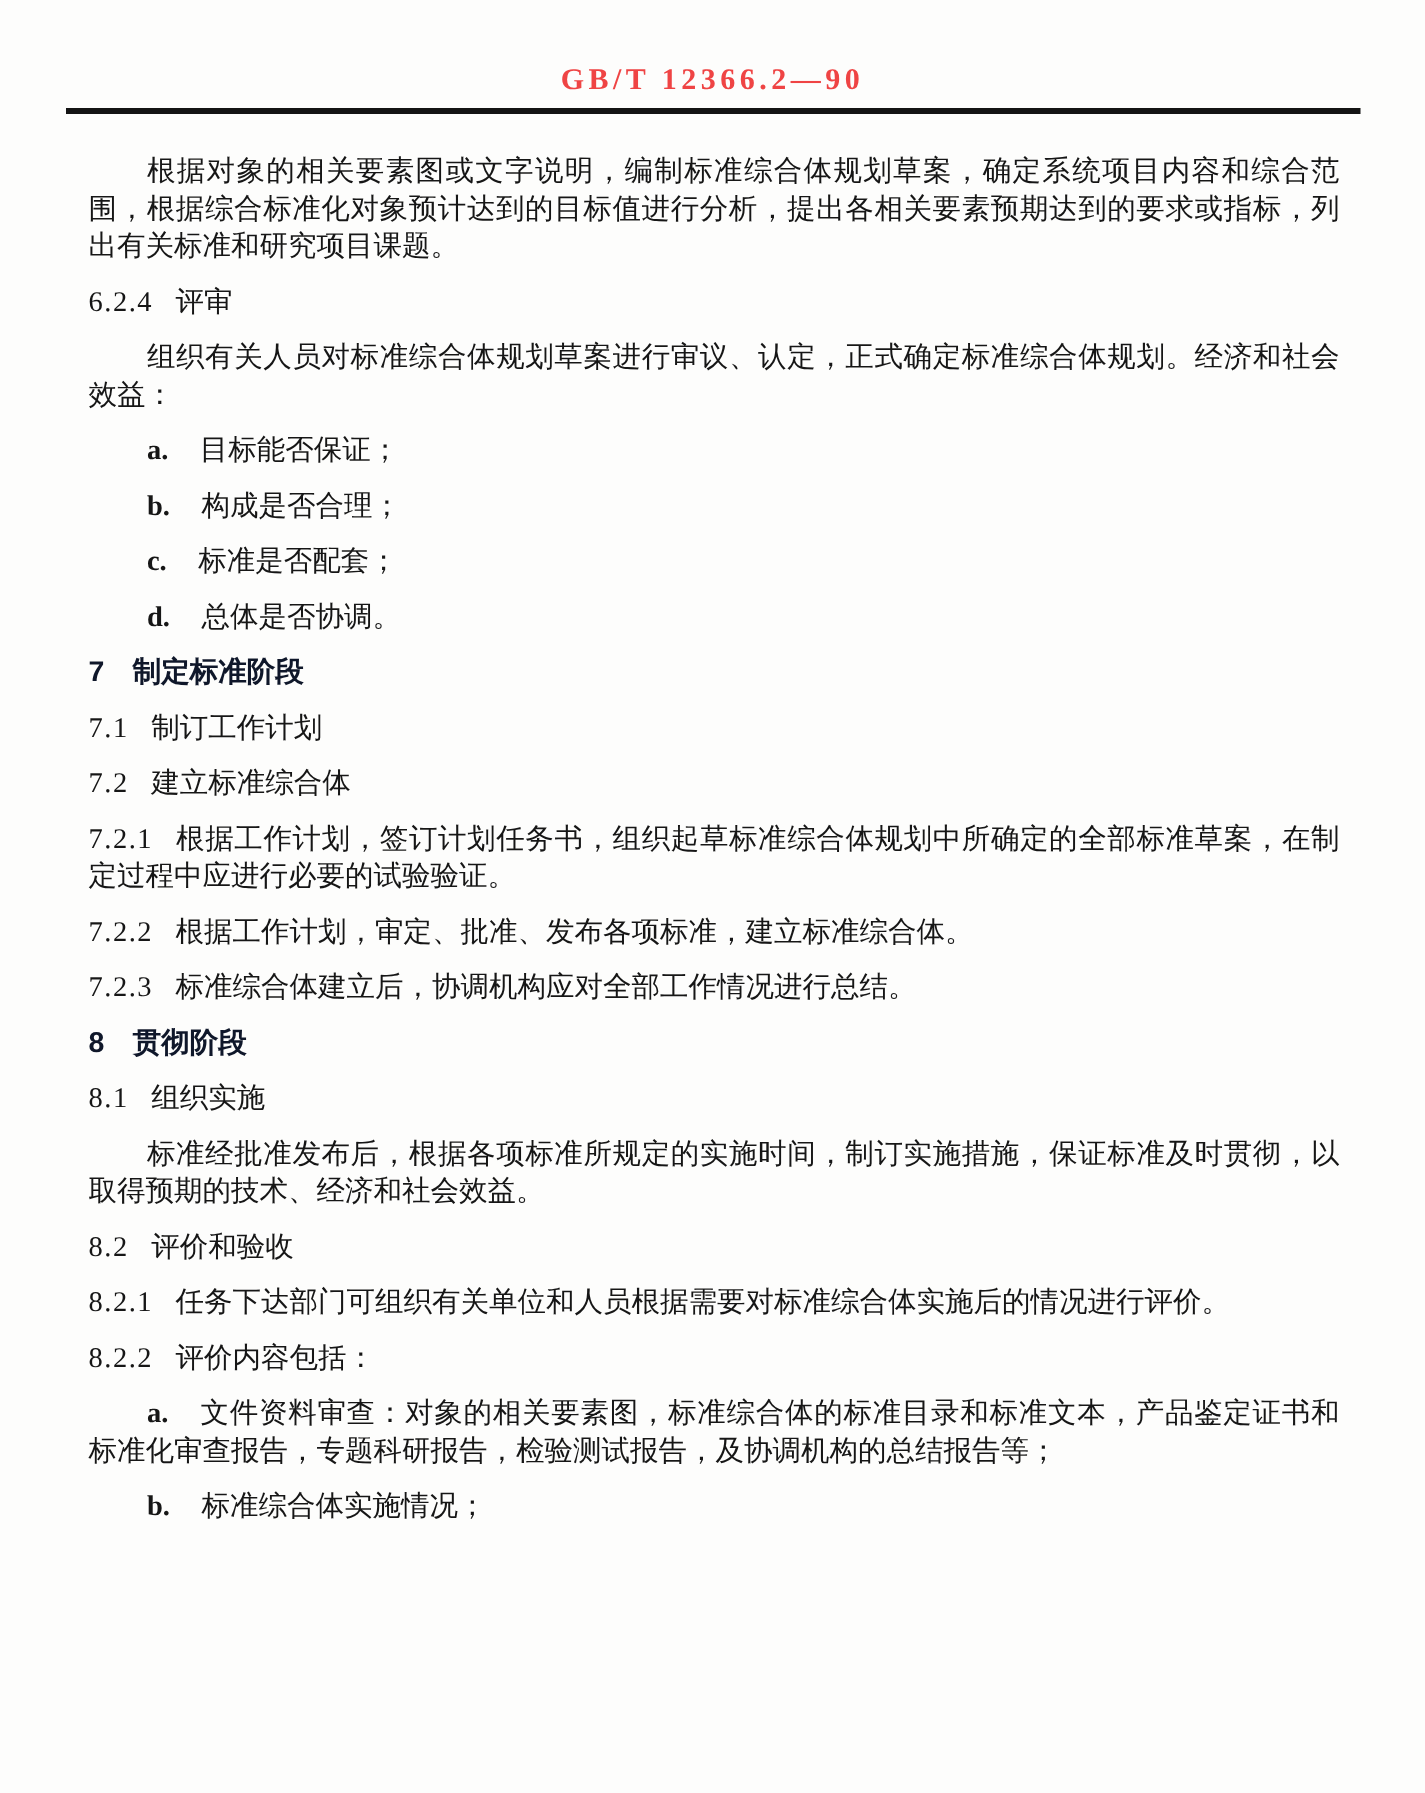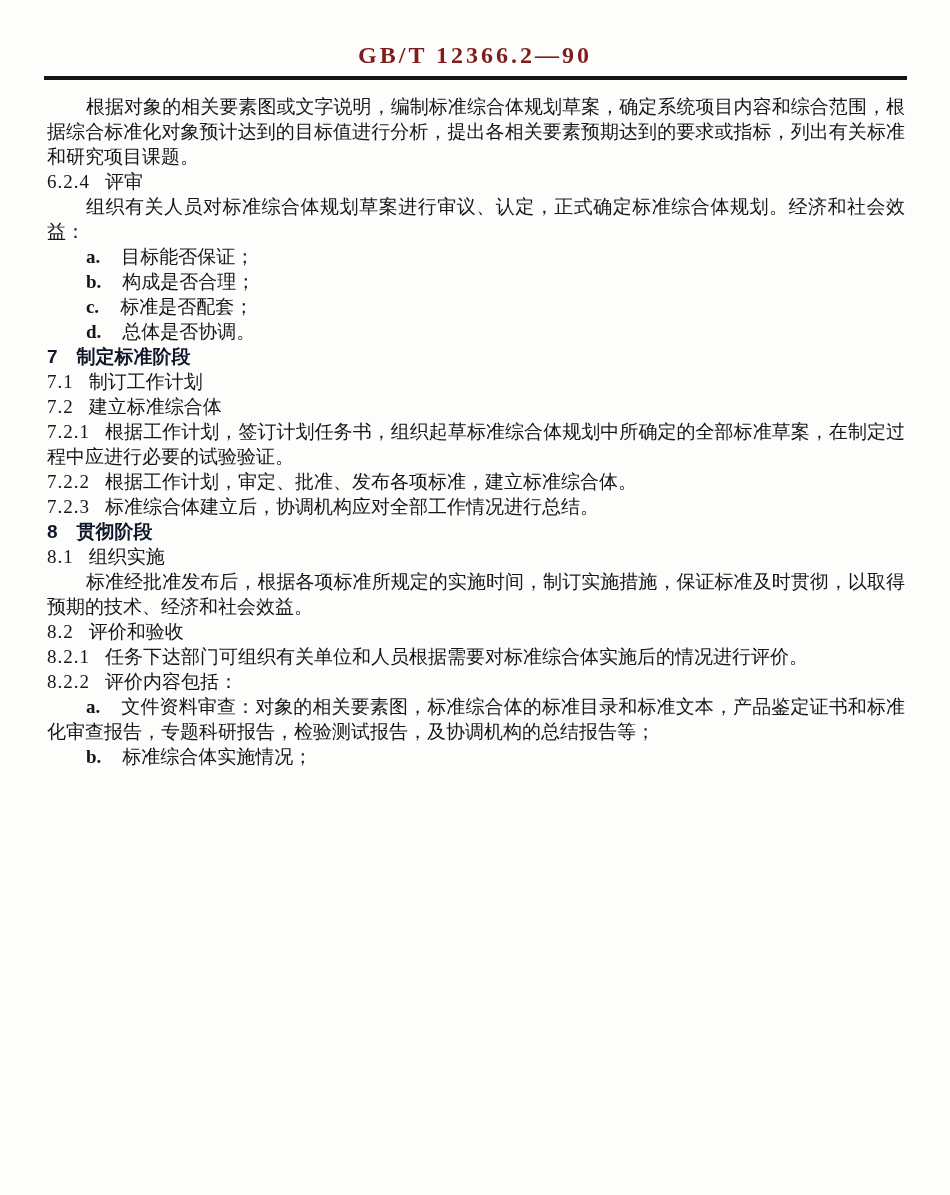--- a/index.html
+++ b/index.html
@@ -11,38 +11,38 @@
     color: #161616;
     font-family: "Liberation Serif", "DejaVu Serif", serif;
     box-sizing: border-box;
     overflow: hidden;
   }
   .doc-header {
     padding-top: 42px;
     text-align: center;
   }
   .std-num {
-    font-size: 24px;
+    font-size: 20px;
     font-weight: 700;
     letter-spacing: 3px;
-    color: #7f1d1d;
+    color: #ef4444;
     font-family: "Liberation Serif", "DejaVu Serif", serif;
   }
   .header-rule {
     height: 4px;
     background: #141414;
     margin: 7px 43px 0 44px;
   }
   .content {
     padding: 14px 45px 0 47px;
     font-size: 19px;
     line-height: 25px;
     text-align: justify;
   }
-  .content p { margin: 0; }
+  .content p { margin: 12px; }
   .indent { text-indent: 2.05em; }
   .chapter {
     margin: 12px 0 10px 0;
     font-family: "Liberation Sans", "DejaVu Sans", sans-serif;
     font-weight: 700;
     font-size: 19px;
     line-height: 25px;
     color: #0f172a;
   }
   .chapter .num { margin-right: 19px; }

